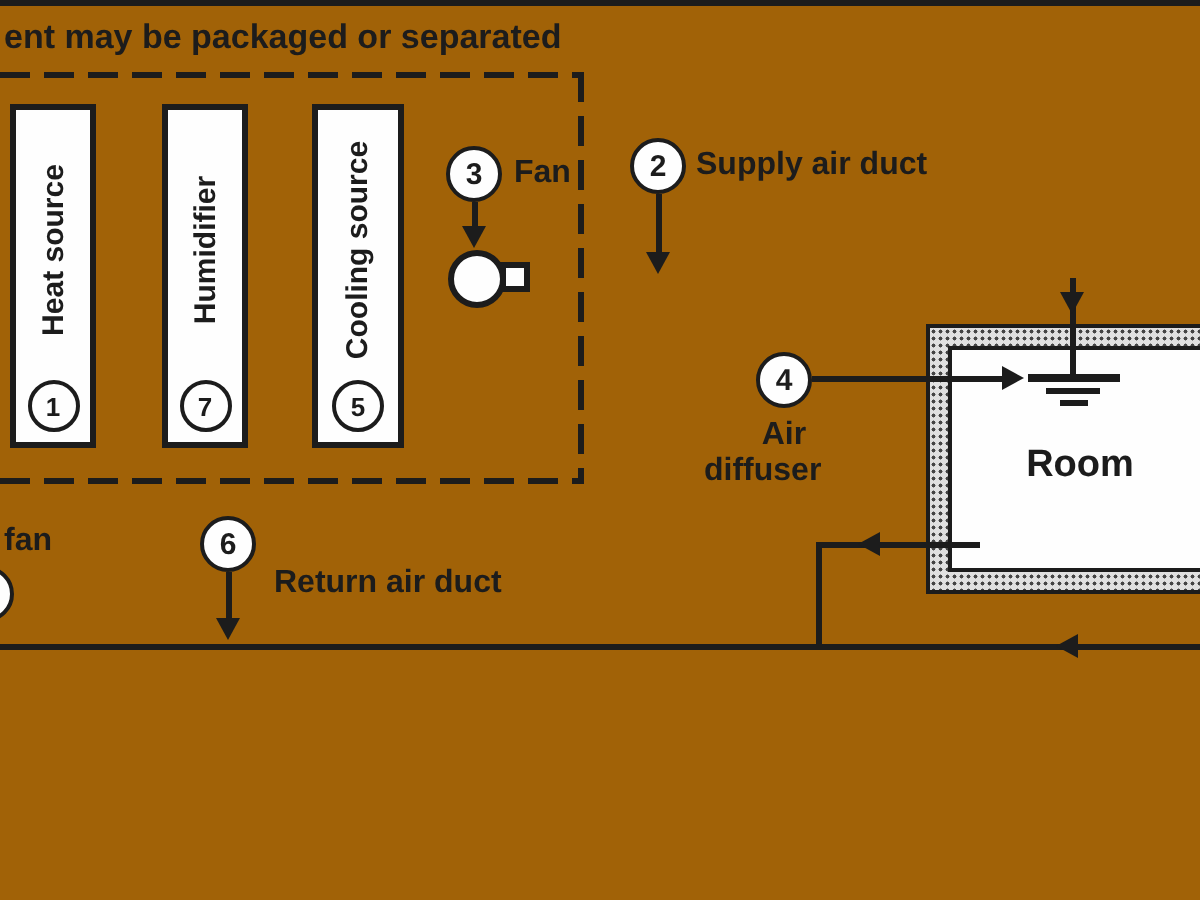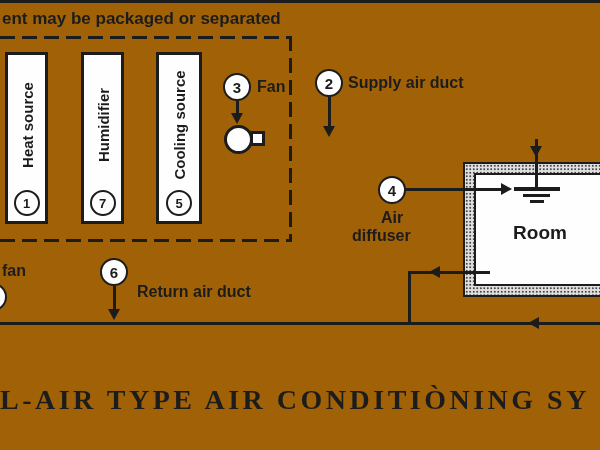--- a/index.html
+++ b/index.html
@@ -127,15 +127,14 @@
   <div class="arr-left" style="left:528px;top:317px;"></div>
 
   <div class="vline" style="left:113px;top:286px;width:2.5px;height:26px;"></div>
   <div class="arr-down" style="left:108px;top:309px;"></div>
   <div id="co6" class="callout">6</div>
   <div class="txt" style="left:137px;top:263px;font-size:16px;margin-top:20px;">Return air duct</div>
 
   <div class="txt" style="left:2px;top:262px;font-size:16px;">fan</div>
   <div id="co-return-fan" class="callout"></div>
 
-  <div class="txt" style="left:0;top:384px;font-family:'Liberation Serif',serif;font-size:28px;letter-spacing:3.5px;">L-AIR TYPE AIR CONDITIÒNING SY</div>
 
 </div>
 
 </body></html>

